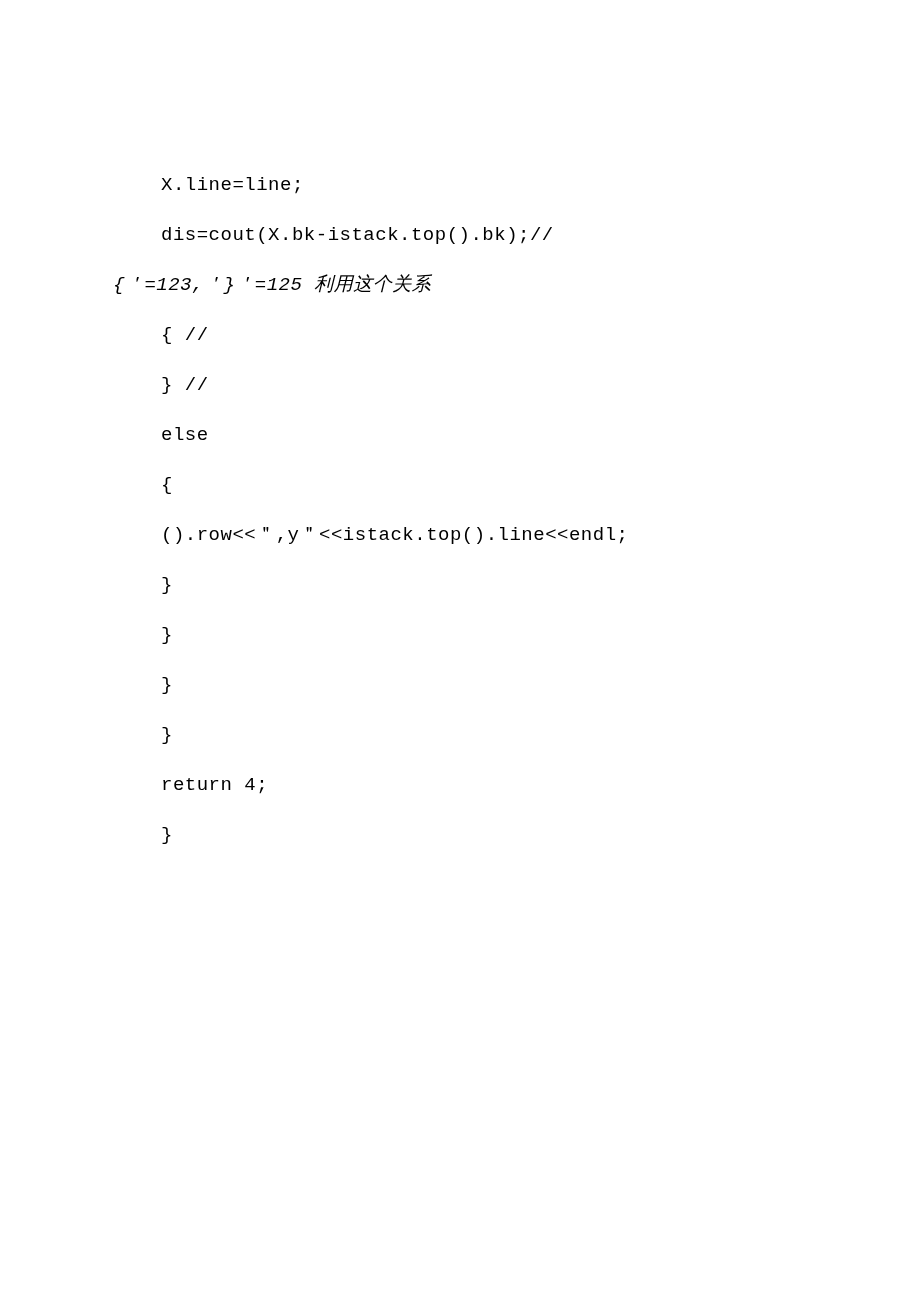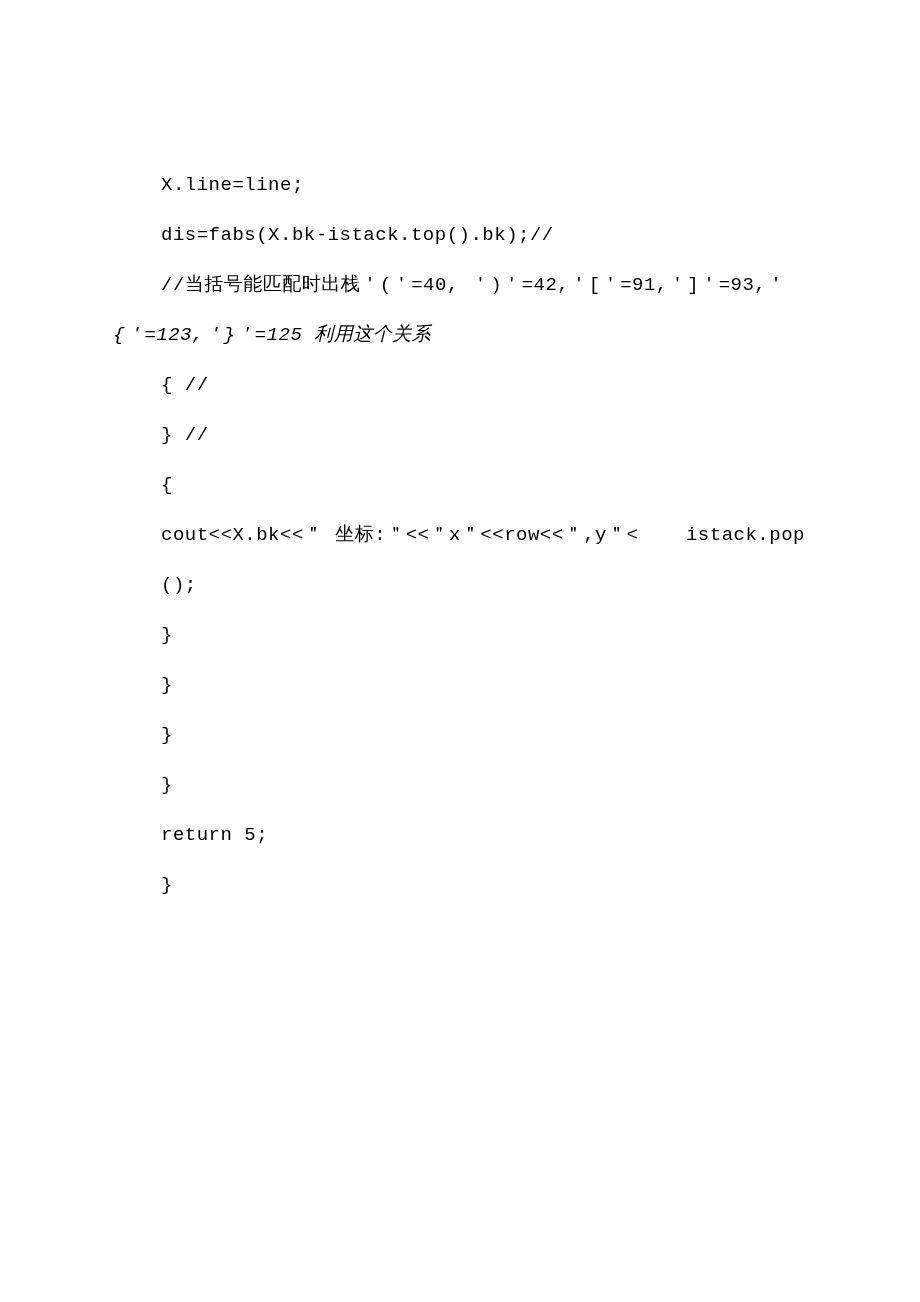--- a/index.html
+++ b/index.html
@@ -30,26 +30,26 @@
   .noindent {
     padding-left: 0px;
     font-style: italic;
   }
 </style>
 </head>
 <body>
 
 <div class="page">
   <div class="line indent">X.line=line;</div>
-  <div class="line indent">dis=fabs(X.bk-istack.top().bk);//</div>
-  <div class="line indent">//当括号能匹配时出栈＇(＇=40, ＇)＇=42,＇[＇=91,＇]＇=93,＇</div>
+  <div class="line indent">dis=cout(X.bk-istack.top().bk);//</div>
   <div class="line noindent">{＇=123,＇}＇=125 利用这个关系</div>
   <div class="line indent">{ //</div>
   <div class="line indent">} //</div>
+  <div class="line indent">else</div>
   <div class="line indent">{</div>
-  <div class="line indent">cout&lt;&lt;X.bk&lt;&lt;＂ 坐标:＂&lt;&lt;＂x＂&lt;&lt;row&lt;&lt;＂,y＂&lt;    istack.pop();</div>
+  <div class="line indent">().row&lt;&lt;＂,y＂&lt;&lt;istack.top().line&lt;&lt;endl;</div>
   <div class="line indent">}</div>
   <div class="line indent">}</div>
   <div class="line indent">}</div>
   <div class="line indent">}</div>
-  <div class="line indent">return 5;</div>
+  <div class="line indent">return 4;</div>
   <div class="line indent">}</div>
 </div>
 
 </body></html>

